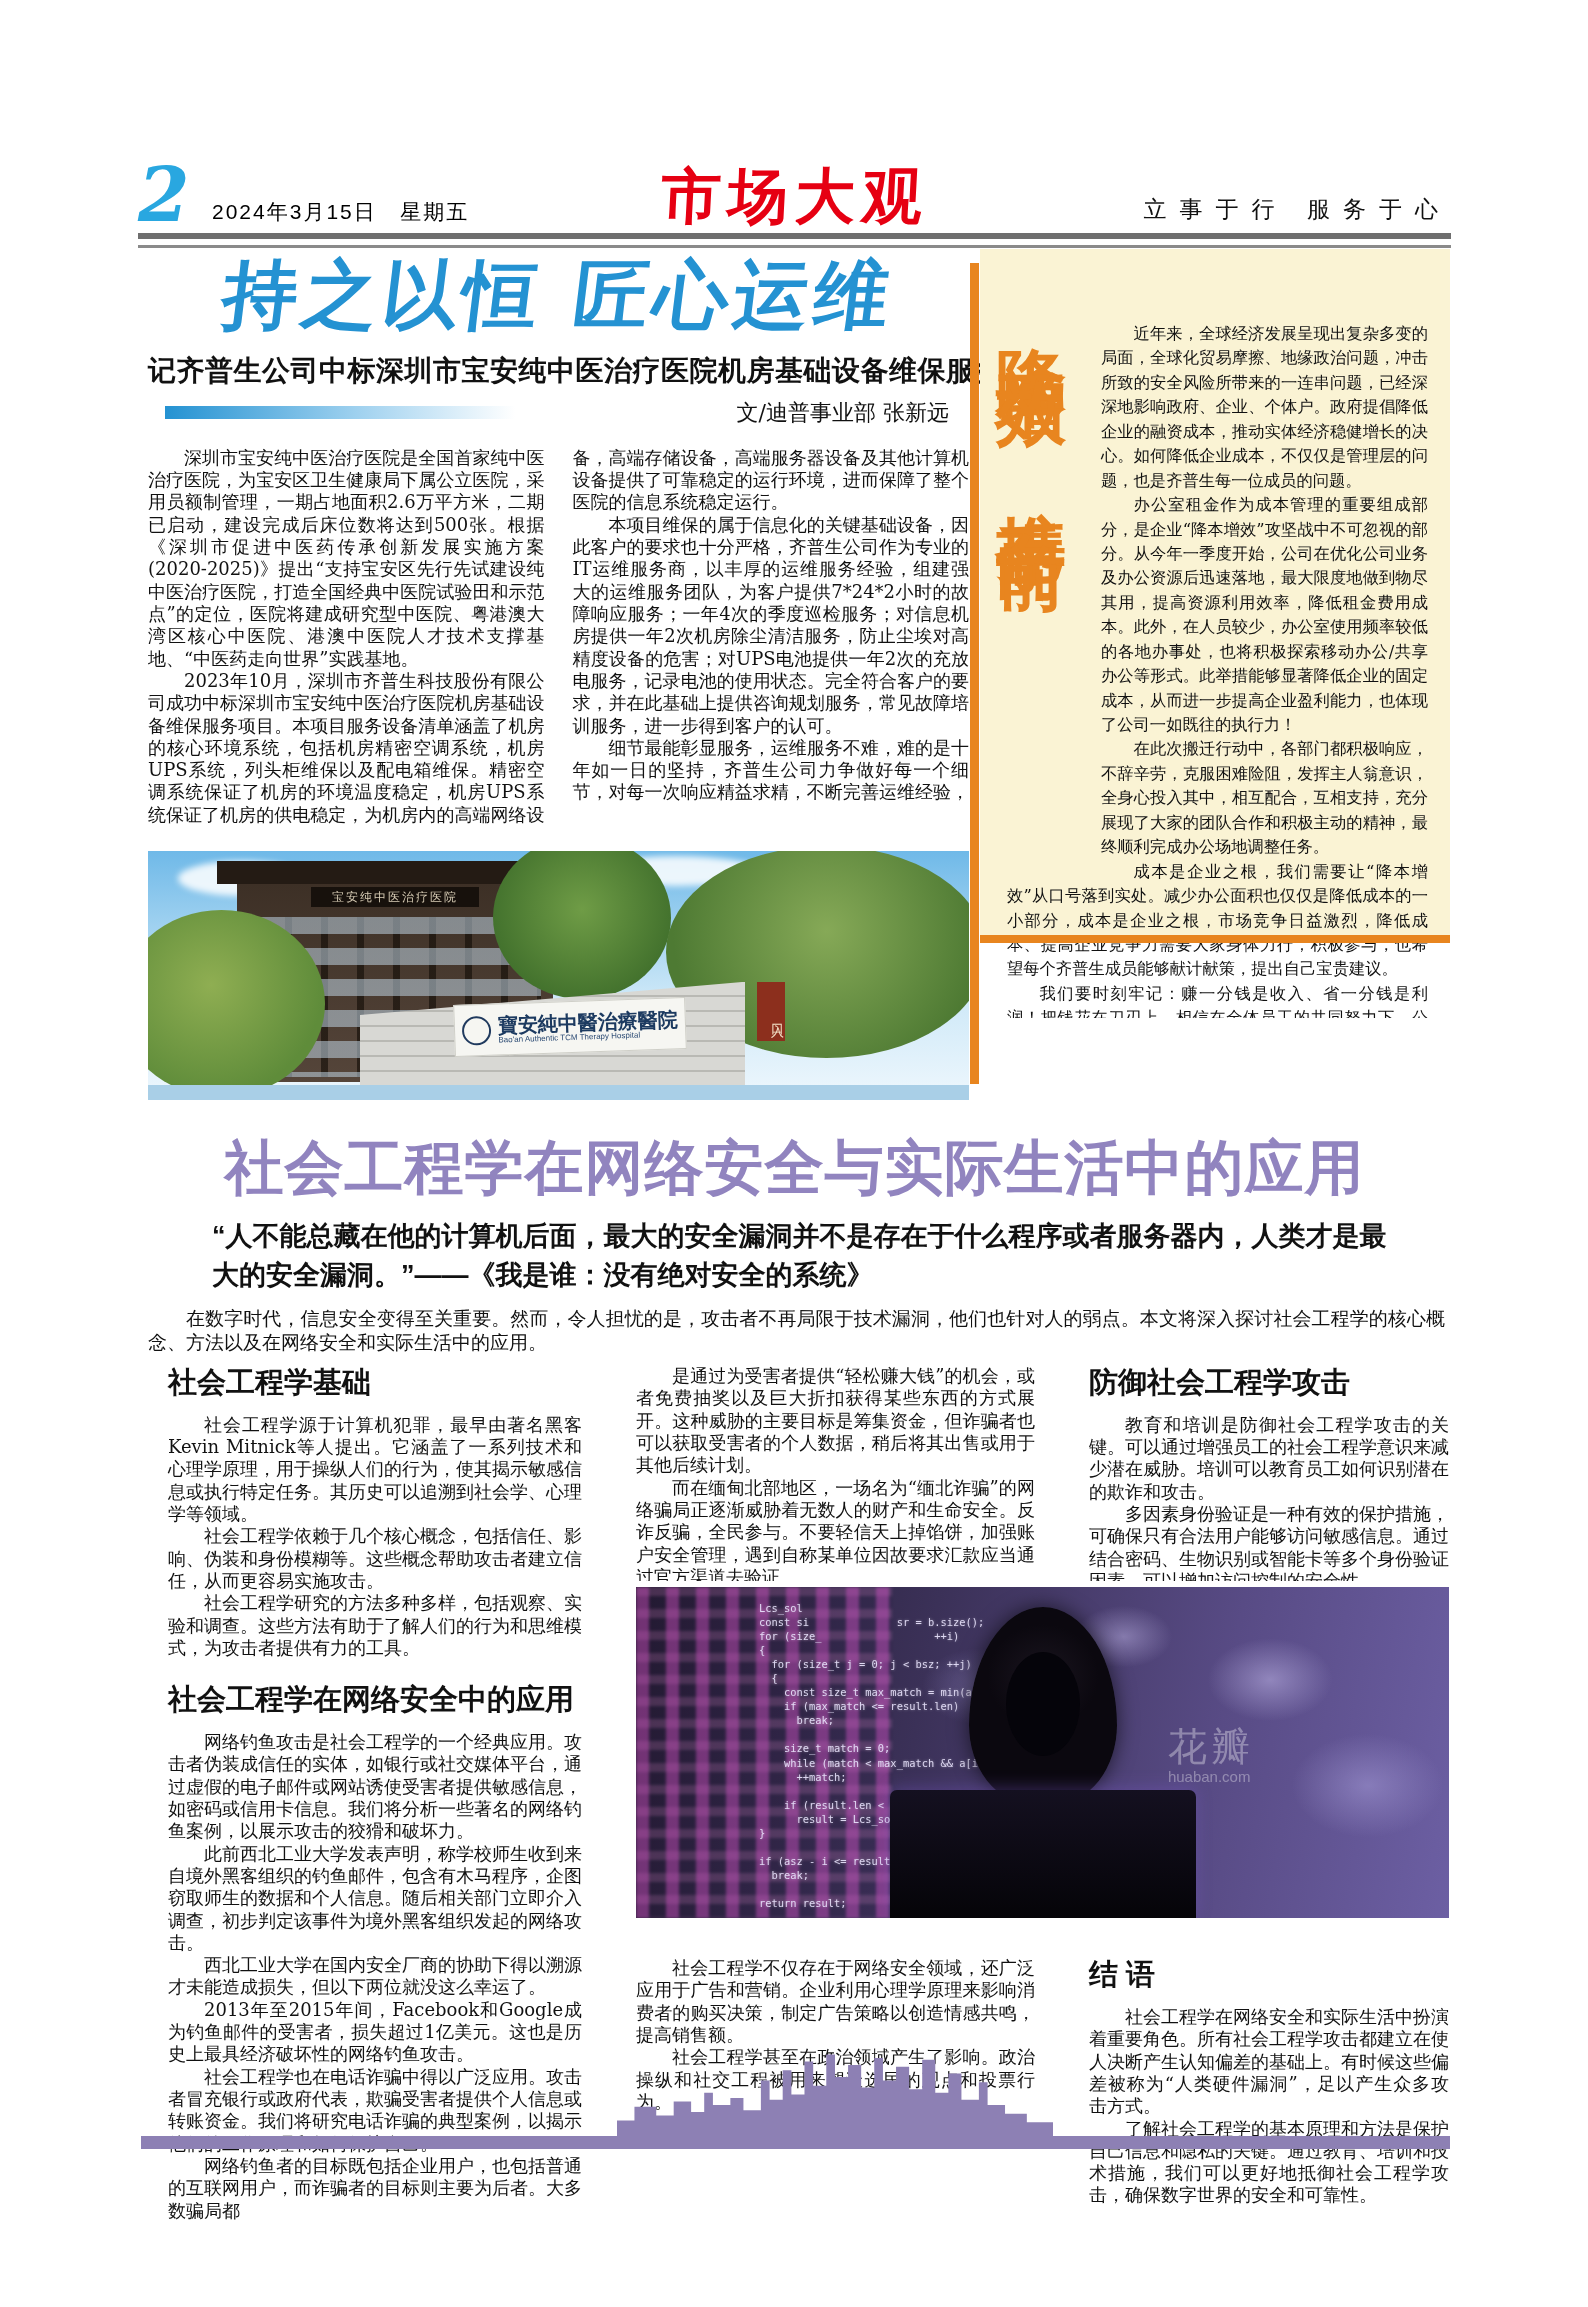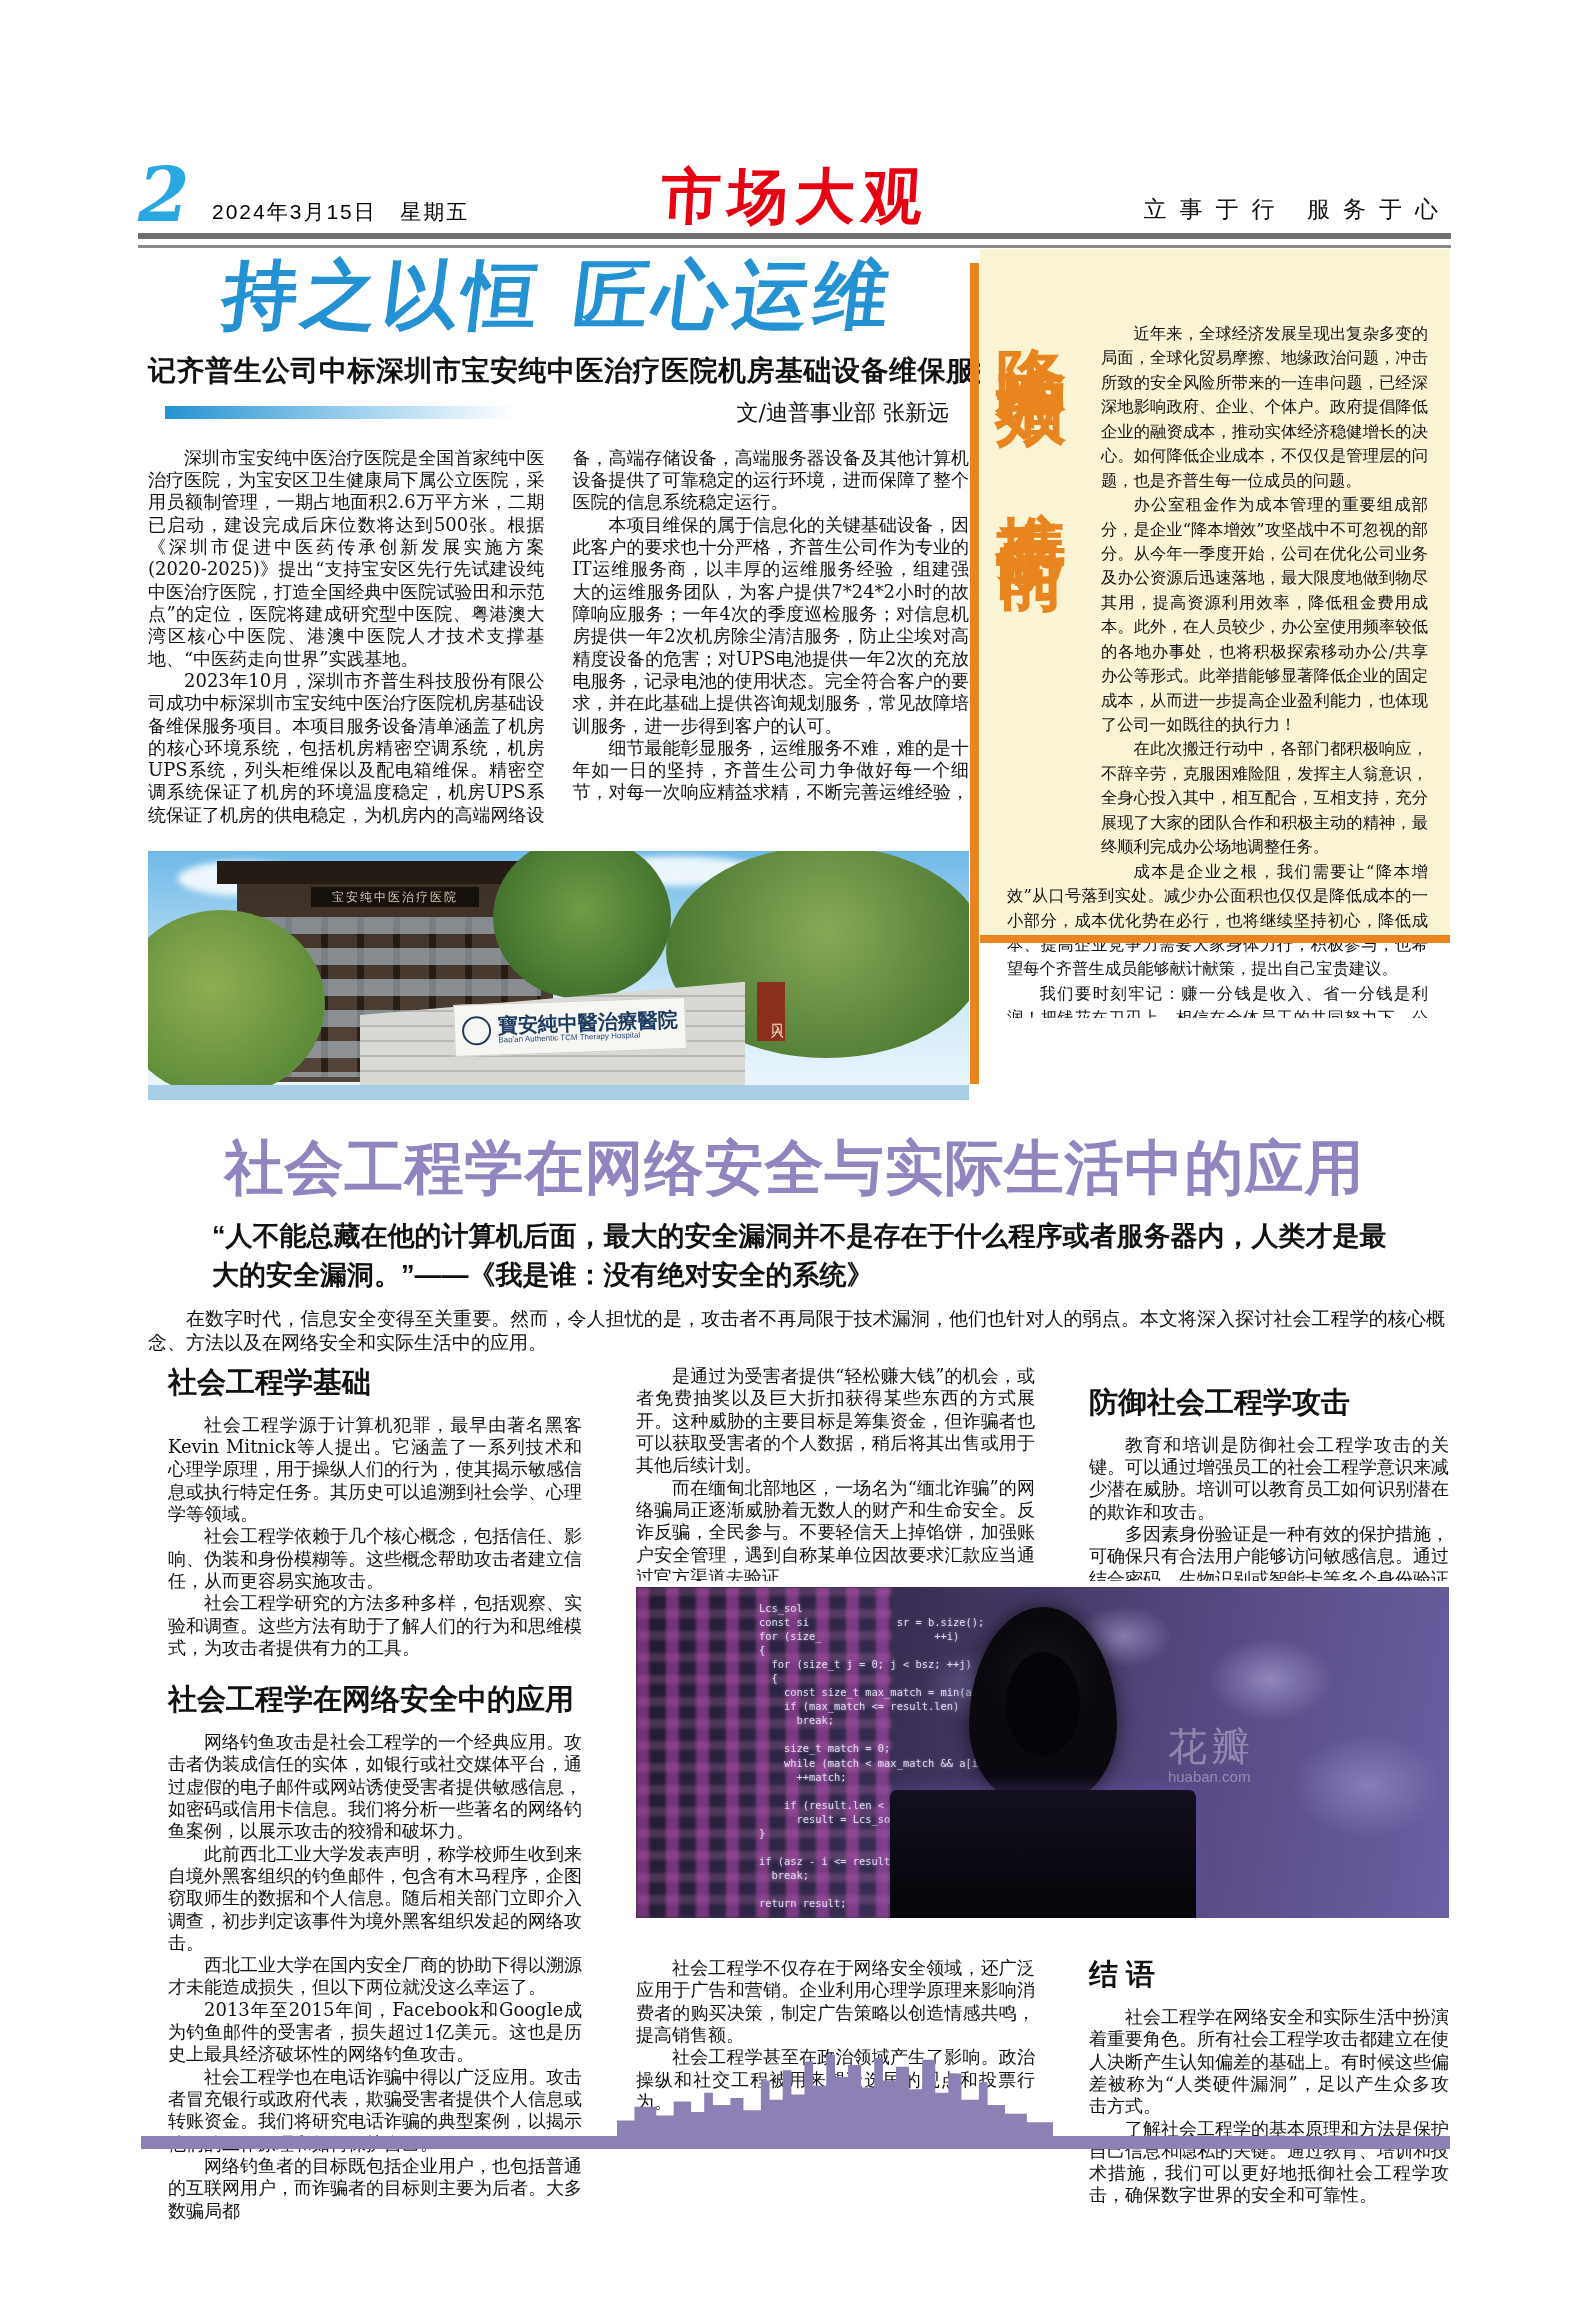--- a/index.html
+++ b/index.html
@@ -86,21 +86,21 @@
 
   .s2-grid{position:absolute;left:168px;top:1365px;width:1282px;display:grid;
            grid-template-columns:414px 399px 360px;column-gap:54px;grid-template-rows:216px auto auto;
            font-size:18px;line-height:1.24;text-align:justify;}
   .s2-grid p{margin:0;text-indent:2em;}
   .s2h{font-family:"Liberation Sans",sans-serif;font-weight:bold;font-size:29px;line-height:1.2;
        text-indent:0 !important;text-align:left;margin:0 0 14px 0;}
   .s2h.mid{margin-top:23px;}
   .s2-col1{grid-column:1;grid-row:1 / span 3;}
   .s2-c2t{grid-column:2;grid-row:1;overflow:hidden;}
-  .s2-c3t{grid-column:3;grid-row:1;overflow:hidden;margin-top:20px;}
+  .s2-c3t{grid-column:3;grid-row:1;overflow:hidden;}
   .s2-img{grid-column:2 / span 2;grid-row:2;height:331px;margin:6px 0 24px;position:relative;overflow:hidden;
           background:linear-gradient(100deg,#221a30 0%,#3b3158 35%,#584b85 70%,#6c5fa3 100%);}
   .s2-c2b{grid-column:2;grid-row:3;}
   .s2-c3b{grid-column:3;grid-row:3;}
 
   
   .hi-pink{position:absolute;left:0;top:0;width:256px;height:100%;opacity:.8;filter:blur(1.5px);
      background:repeating-linear-gradient(to right,rgba(214,80,200,.55) 0 13px,rgba(40,20,60,.15) 13px 30px),
                 repeating-linear-gradient(to bottom,rgba(255,160,230,.25) 0 9px,rgba(0,0,0,0) 9px 22px);}
   .hi-map{position:absolute;inset:0;
@@ -197,21 +197,21 @@
   <div class="sidebar" data-name="sidebar-cost-reduction">
     <div class="vtitle" data-name="sidebar-vertical-title">
       <span class="vt1" data-name="sidebar-title-part1">降本增效</span>
       <span class="vt2" data-name="sidebar-title-part2">携手向前</span>
     </div>
     <div class="sbody" data-name="sidebar-body">
       <div class="spacer" data-name="title-wrap-spacer"></div>
       <p data-name="sidebar-paragraph">近年来，全球经济发展呈现出复杂多变的局面，全球化贸易摩擦、地缘政治问题，冲击所致的安全风险所带来的一连串问题，已经深深地影响政府、企业、个体户。政府提倡降低企业的融资成本，推动实体经济稳健增长的决心。如何降低企业成本，不仅仅是管理层的问题，也是齐普生每一位成员的问题。</p>
       <p data-name="sidebar-paragraph">办公室租金作为成本管理的重要组成部分，是企业“降本增效”攻坚战中不可忽视的部分。从今年一季度开始，公司在优化公司业务及办公资源后迅速落地，最大限度地做到物尽其用，提高资源利用效率，降低租金费用成本。此外，在人员较少，办公室使用频率较低的各地办事处，也将积极探索移动办公/共享办公等形式。此举措能够显著降低企业的固定成本，从而进一步提高企业盈利能力，也体现了公司一如既往的执行力！</p>
       <p data-name="sidebar-paragraph">在此次搬迁行动中，各部门都积极响应，不辞辛劳，克服困难险阻，发挥主人翁意识，全身心投入其中，相互配合，互相支持，充分展现了大家的团队合作和积极主动的精神，最终顺利完成办公场地调整任务。</p>
-      <p data-name="sidebar-paragraph">成本是企业之根，我们需要让“降本增效”从口号落到实处。减少办公面积也仅仅是降低成本的一小部分，成本优化势在必行，也将继续坚持初心，降低成本、提高企业竞争力需要大家身体力行，积极参与，也希望每个齐普生成员能够献计献策，提出自己宝贵建议。</p>
+      <p data-name="sidebar-paragraph">成本是企业之根，我们需要让“降本增效”从口号落到实处。减少办公面积也仅仅是降低成本的一小部分，成本是企业之根，市场竞争日益激烈，降低成本、提高企业竞争力需要大家身体力行，积极参与，也希望每个齐普生成员能够献计献策，提出自己宝贵建议。</p>
       <p data-name="sidebar-final-paragraph">我们要时刻牢记：赚一分钱是收入、省一分钱是利润！把钱花在刀刃上。相信在全体员工的共同努力下，公司必定能够在激流湍急的市场长河中稳健前行，迎接更加美好的明天。让我们携手前行，共克时艰，为实现公司的长远发展目标而努力奋斗！</p>
     </div>
   </div>
 
   <div class="s2-title" data-name="section2-title">社会工程学在网络安全与实际生活中的应用</div>
   <div class="s2-quote" data-name="section2-quote">“人不能总藏在他的计算机后面，最大的安全漏洞并不是存在于什么程序或者服务器内，人类才是最大的安全漏洞。”——《我是谁：没有绝对安全的系统》</div>
   <div class="s2-intro" data-name="section2-intro">在数字时代，信息安全变得至关重要。然而，令人担忧的是，攻击者不再局限于技术漏洞，他们也针对人的弱点。本文将深入探讨社会工程学的核心概念、方法以及在网络安全和实际生活中的应用。</div>
 
   <div class="s2-grid" data-name="section2-columns">
 

